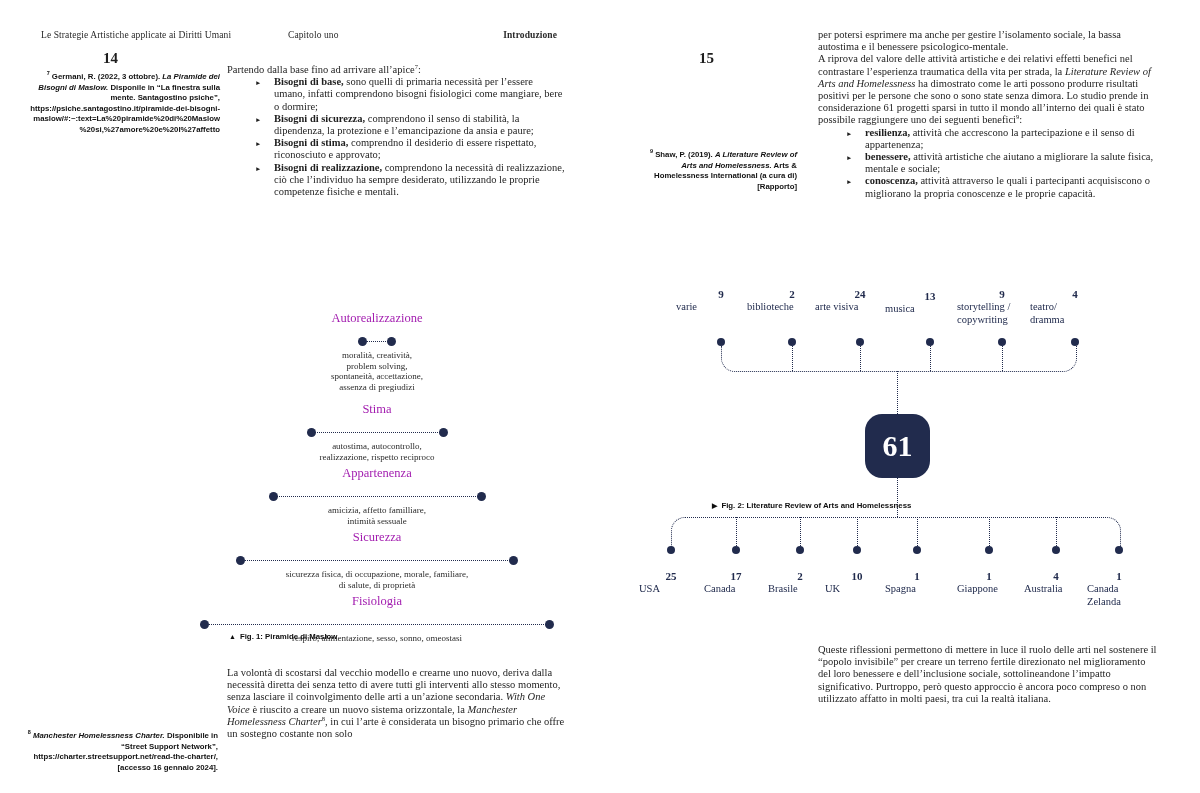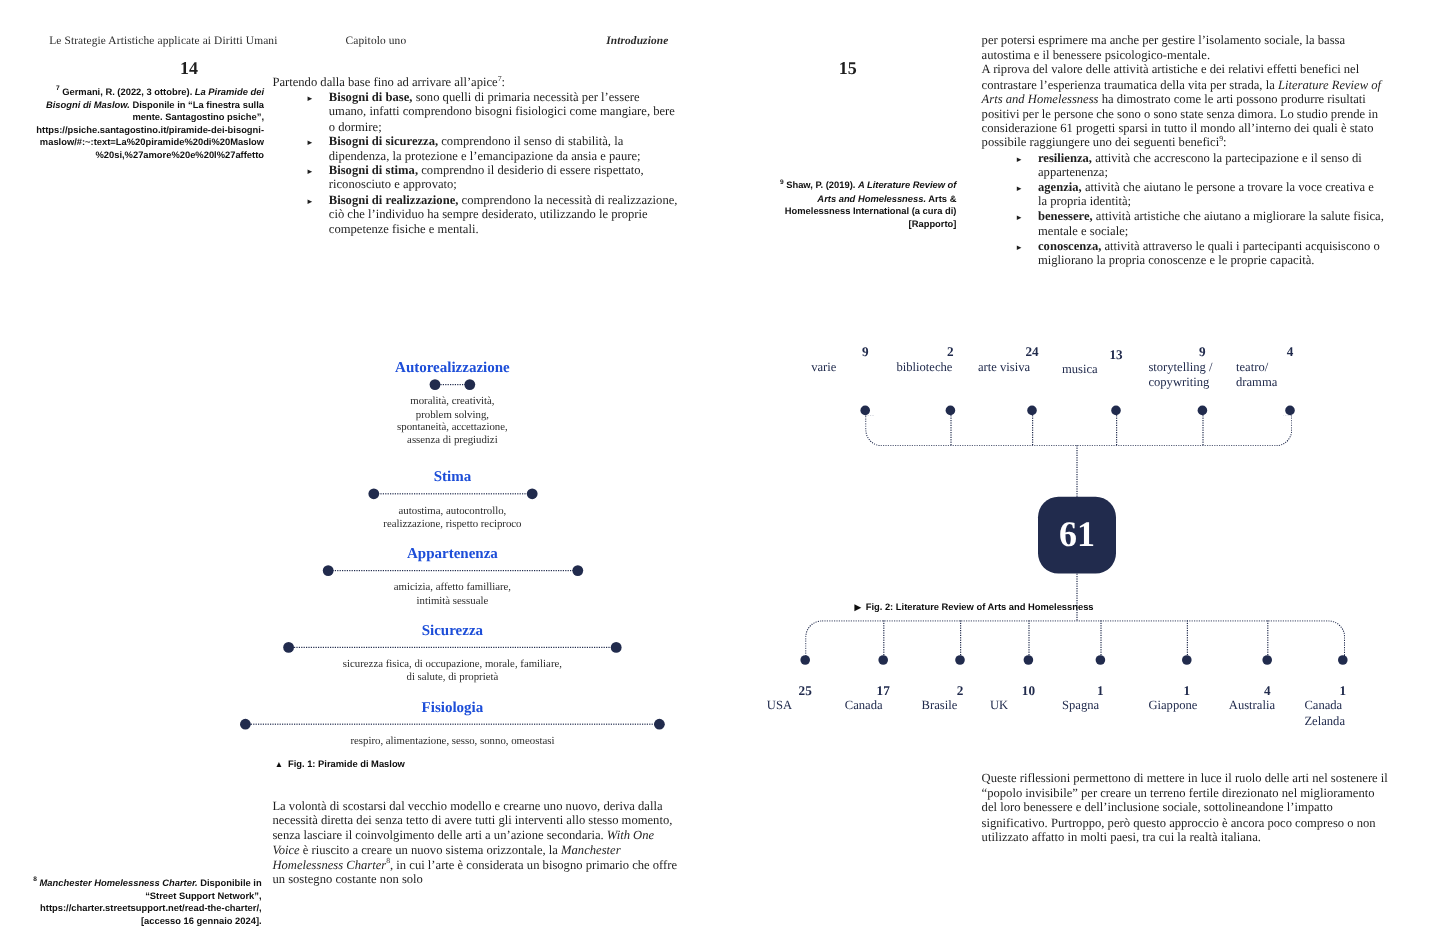--- a/index.html
+++ b/index.html
@@ -22,21 +22,21 @@
   .copy{font-size:10.5px;line-height:12.2px;color:var(--ink);}
   .copy p{margin:0;}
   .copy sup{font-size:6.5px;line-height:0;}
   .copy i{font-style:italic;}
   .bullet{position:relative;padding-left:47px;margin:0;}
   .bullet .bmark{position:absolute;left:28px;top:1px;font-size:6.5px;color:var(--ink);}
   .bullet b{font-weight:bold;}
   
   .pyr{width:360px;}
   .plv{position:absolute;left:0;width:360px;text-align:center;}
-  .plv h3{margin:0;font-size:12.5px;line-height:14px;font-weight:bold;color:#1d4ed8;}
+  .plv h3{margin:12px;font-size:12.5px;line-height:14px;font-weight:normal;color:#a21caf;}
   .pbar{position:relative;height:9px;margin:3px auto 4px auto;}
   .pline{position:absolute;left:4px;right:4px;top:3.5px;border-top:1.6px dotted var(--navy);}
   .pdot{position:absolute;top:0;width:9px;height:9px;border-radius:50%;background:var(--navy);}
   .pdot.pl{left:0;}.pdot.pr{right:0;}
   .pdesc{font-size:9px;line-height:10.5px;color:#2b2b2b;white-space:pre-line;}
   
   .figcap{font-family:"Liberation Sans",sans-serif;font-size:7.8px;font-weight:bold;color:#0d0d0d;}
   .figcap .mk{font-size:7px;margin-right:4px;}
   
   .f2num{font-size:11px;font-weight:bold;color:var(--navy);line-height:13px;text-align:center;}
@@ -48,23 +48,23 @@
   .node61{position:absolute;background:var(--navy);border-radius:17px;display:flex;align-items:center;justify-content:center;}
   .node61 span{color:#fff;font-size:30px;font-weight:bold;font-family:"Liberation Serif",serif;}
 </style>
 </head>
 <body>
 
 <div id="canvas">
 
   <div class="abs runhead" style="left:41px;top:30px;">Le Strategie Artistiche applicate ai Diritti Umani</div>
   <div class="abs runhead" style="left:288px;top:30px;">Capitolo uno</div>
-  <div class="abs runhead b" style="left:417px;top:30px;width:140px;text-align:right;font-style:italic;">Introduzione</div>
-
-  <div class="abs pagenum" style="left:103px;top:50px;margin-left:47px;">14</div>
+  <div class="abs runhead b" style="left:417px;top:30px;width:140px;text-align:right;">Introduzione</div>
+
+  <div class="abs pagenum" style="left:103px;top:50px;">14</div>
 
   <div class="abs note" style="left:28px;top:72px;width:192px;"><sup>7</sup><span> Germani, R. (2022, 3 ottobre). </span><i>La Piramide dei Bisogni di Maslow.</i><span> Disponile in “La finestra sulla mente. Santagostino psiche”, https://psiche.santagostino.it/piramide-dei-bisogni-maslow/#:~:text=La%20piramide%20di%20Maslow%20si,%27amore%20e%20l%27affetto</span></div>
 
   <div class="abs copy" style="left:227px;top:64px;width:338px;">
     <p><span>Partendo dalla base fino ad arrivare all’apice</span><sup>7</sup><span>:</span></p>
     <p class="bullet"><span class="bmark">►</span><b>Bisogni di base,</b><span> sono quelli di primaria necessità per l’essere umano, infatti comprendono bisogni fisiologici come mangiare, bere o dormire;</span></p>
     <p class="bullet"><span class="bmark">►</span><b>Bisogni di sicurezza,</b><span> comprendono il senso di stabilità, la dipendenza, la protezione e l’emancipazione da ansia e paure;</span></p>
     <p class="bullet"><span class="bmark">►</span><b>Bisogni di stima,</b><span> comprendno il desiderio di essere rispettato, riconosciuto e approvato;</span></p>
     <p class="bullet"><span class="bmark">►</span><b>Bisogni di realizzazione,</b><span> comprendono la necessità di realizzazione, ciò che l’individuo ha sempre desiderato, utilizzando le proprie competenze fisiche e mentali.</span></p>
   </div>
@@ -130,21 +130,20 @@
   </div>
 
   <div class="abs note" style="left:25px;top:731px;width:193px;"><sup>8</sup><i> Manchester Homelessness Charter.</i><span> Disponibile in “Street Support Network”, https://charter.streetsupport.net/read-the-charter/, [accesso 16 gennaio 2024].</span></div>
 
   <div class="abs pagenum" style="left:699px;top:50px;">15</div>
 
   <div class="abs copy" style="left:818px;top:29px;width:336px;">
     <p>per potersi esprimere ma anche per gestire l’isolamento sociale, la bassa autostima e il benessere psicologico-mentale.</p>
     <p><span>A riprova del valore delle attività artistiche e dei relativi effetti benefici nel contrastare l’esperienza traumatica della vita per strada, la </span><i>Literature Review of Arts and Homelessness</i><span> ha dimostrato come le arti possono produrre risultati positivi per le persone che sono o sono state senza dimora. Lo studio prende in considerazione 61 progetti sparsi in tutto il mondo all’interno dei quali è stato possibile raggiungere uno dei seguenti benefici</span><sup>9</sup><span>:</span></p>
     <p class="bullet"><span class="bmark">►</span><b>resilienza,</b><span> attività che accrescono la partecipazione e il senso di appartenenza;</span></p>
-    <p class="bullet"><span class="bmark">►</span><b>agenzia,</b><span> attività che aiutano le persone a trovare la voce creativa e la propria identità;</span></p>
     <p class="bullet"><span class="bmark">►</span><b>benessere,</b><span> attività artistiche che aiutano a migliorare la salute fisica, mentale e sociale;</span></p>
     <p class="bullet"><span class="bmark">►</span><b>conoscenza,</b><span> attività attraverso le quali i partecipanti acquisiscono o migliorano la propria conoscenze e le proprie capacità.</span></p>
   </div>
 
   <div class="abs note" style="left:637px;top:150px;width:160px;"><sup>9</sup><span> Shaw, P. (2019). </span><i>A Literature Review of Arts and Homelessness.</i><span> Arts &amp; Homelessness International (a cura di) [Rapporto]</span></div>
 
   <div class="abs" style="left:645px;top:285px;width:510px;height:335px;">
 
     <div class="abs" style="left:31px;top:3px;width:90px;">
         <div class="f2num">9</div>

